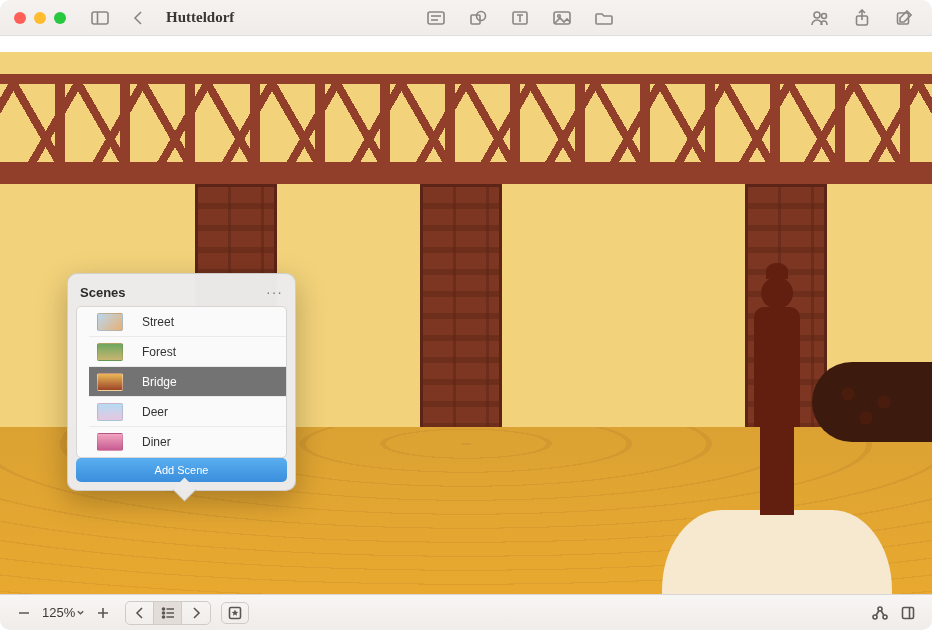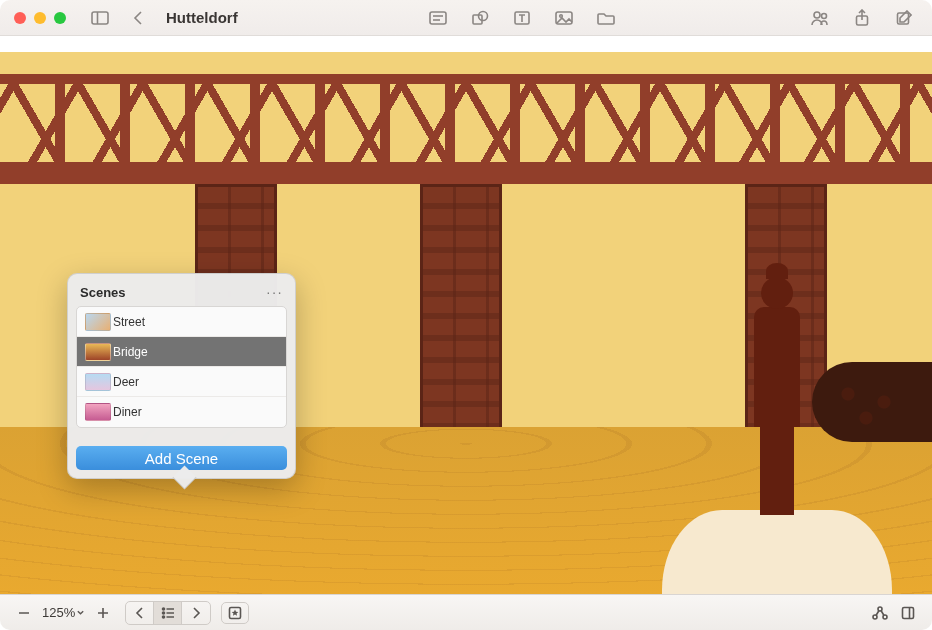--- a/index.html
+++ b/index.html
@@ -15,20 +15,21 @@
     
     
     .titlebar {
       height: 36px;
       background: linear-gradient(to bottom, #f6f2ef, #f0ecea);
       border-bottom: 1px solid #e0dcd9;
       display: flex;
       align-items: center;
       padding: 0 14px;
       gap: 10px;
+      font-family: Liberation Serif, serif;
     }
     .traffic-lights { display: flex; gap: 8px; margin-right: 10px; }
     .tl { width: 12px; height: 12px; border-radius: 50%; }
     .tl-red { background: #ff5f57; }
     .tl-yellow { background: #febc2e; }
     .tl-green { background: #28c840; }
     
     .tb-btn {
       width: 28px; height: 28px;
       display: flex; align-items: center; justify-content: center;
@@ -138,51 +139,52 @@
     }
     .scenes-title { font-weight:700; font-size:13px; color:#2b2b2b; }
     .scenes-more { color:#7a7a7a; font-size:14px; letter-spacing:1px; cursor:pointer; }
     .scene-list {
       background:#fafafa;
       border:1px solid #d8d6d4;
       border-radius:5px;
       overflow:hidden;
     }
     .scene-item {
-      display:flex; align-items:center; gap:2px;
+      display:flex; align-items:center; gap:19px;
       height:30px;
       padding:0 8px;
       font-size:12px;
       color:#333;
       border-bottom:1px solid #eceae8;
       cursor:pointer;
+      margin-left:12px;
     }
     .scene-item:last-child { border-bottom:none; }
     .scene-item.selected { background:#737373; color:#fff; }
     .scene-thumb {
       width:26px; height:18px; border-radius:2px;
       background: linear-gradient(135deg,#b9d7ef,#e8b074);
       border:1px solid rgba(0,0,0,.1);
       flex-shrink:0;
     }
     .scene-item.selected .scene-thumb { border-color:rgba(255,255,255,.4); }
     .thumb-forest { background: linear-gradient(#6fa860,#c9b570);}
     .thumb-farm { background: linear-gradient(#e2d99a,#b38a4e);}
     .thumb-bridge { background: linear-gradient(#e9b856,#9d4428);}
     .thumb-diner { background: linear-gradient(#f2a4c0,#c65c92);}
     .thumb-deer { background: linear-gradient(#b6dbf2,#e5c6df);}
     .add-scene-btn {
-      margin-top:18px;
+      margin-top:0;
       width:100%;
       height:24px;
       background: linear-gradient(to bottom,#5aaef0,#3a8edc);
       color:#fff;
       border:none;
       border-radius:5px;
-      font-size:15px;
+      font-size:11px;
       font-weight:500;
       cursor:pointer;
     }
     
     
     .bottom-bar {
       position:absolute;
       left:0; right:0; bottom:0;
       height:36px;
       background: linear-gradient(to bottom,#f8f6f4,#efece9);
@@ -312,20 +314,24 @@
 <div class="scenes-popover">
   <div class="scenes-header">
     <div class="scenes-title">Scenes</div>
     <div class="scenes-more">···</div>
   </div>
   <div class="scene-list">
     <div class="scene-item">
       <div class="scene-thumb"></div>
       <span>Street</span>
     </div>
+    <div class="scene-item">
+      <div class="scene-thumb thumb-forest"></div>
+      <span>Forest</span>
+    </div>
     <div class="scene-item selected">
       <div class="scene-thumb thumb-bridge"></div>
       <span>Bridge</span>
     </div>
     <div class="scene-item">
       <div class="scene-thumb thumb-deer"></div>
       <span>Deer</span>
     </div>
     <div class="scene-item">
       <div class="scene-thumb thumb-diner"></div>

